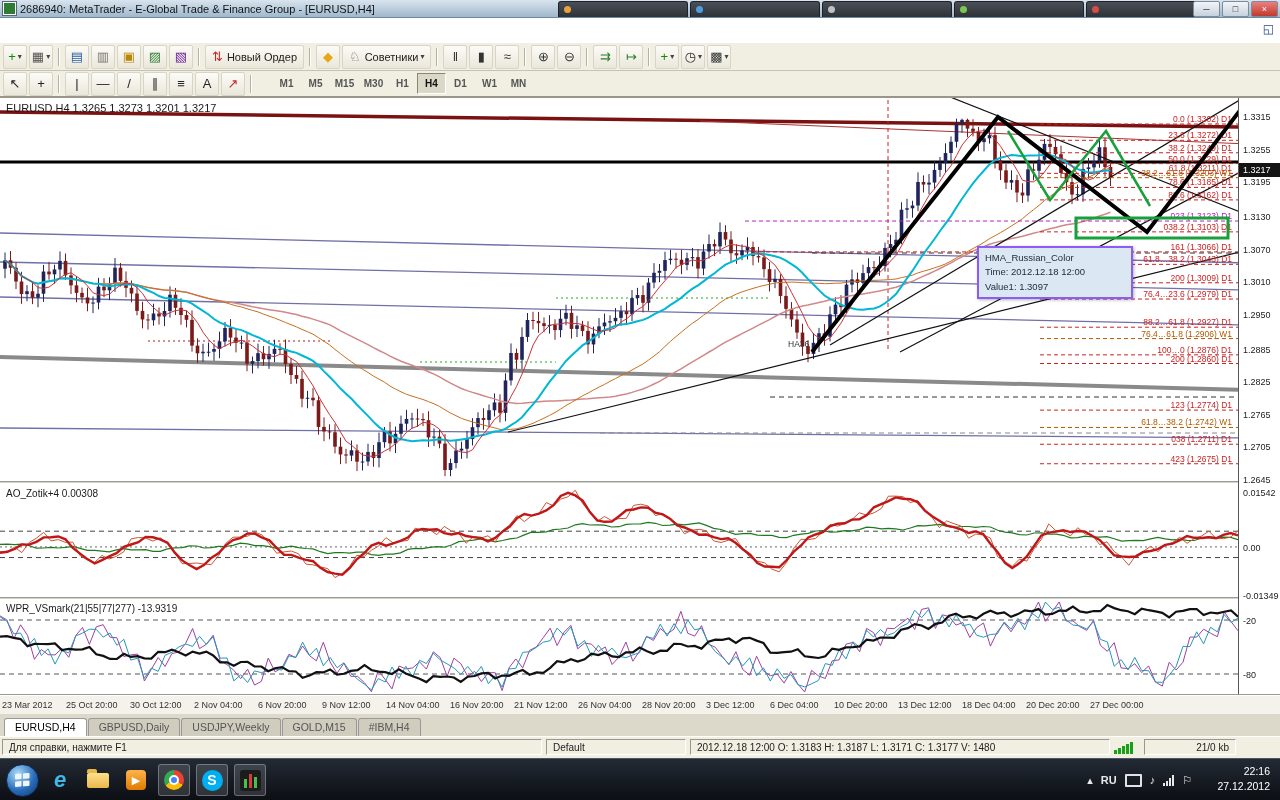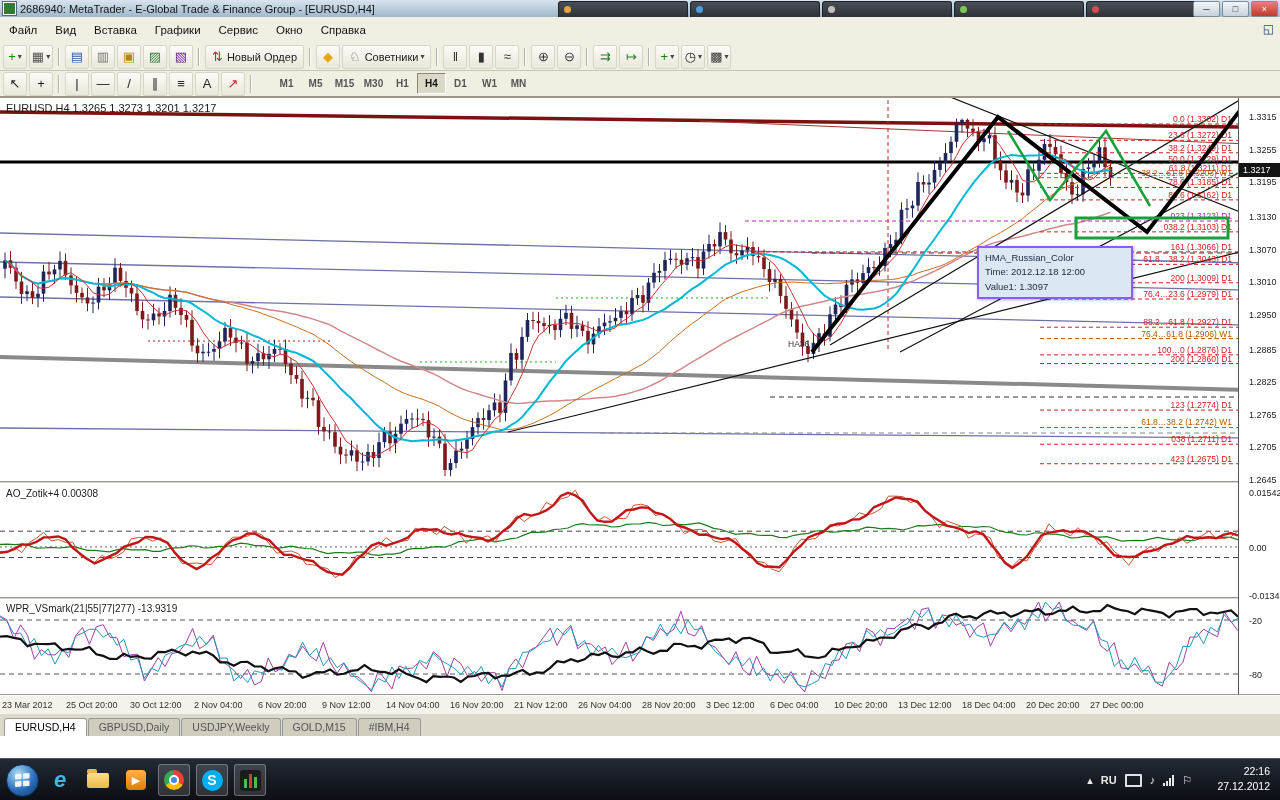--- a/index.html
+++ b/index.html
@@ -44,21 +44,21 @@
   .period-btn.active{background:#dcd8c8;border-color:#8a8578 #fff #fff #8a8578;color:#111;}
 
   
   #chart-topline{position:absolute;top:97px;left:0;width:1280px;height:1px;background:#9a968a;}
   #main-svg{position:absolute;top:98px;left:0;background:#fff;}
   #ao-svg{position:absolute;top:484px;left:0;background:#fff;}
   #wpr-svg{position:absolute;top:600px;left:0;background:#fff;}
   .pane-sep{position:absolute;left:0;width:1280px;height:3px;background:#d8d4c8;border-top:1px solid #999;border-bottom:1px solid #fff;box-sizing:border-box;}
   #axis-col{position:absolute;left:1238px;top:98px;width:42px;height:596px;background:#fff;
     border-left:1px solid #555;font-size:9px;color:#222;}
-  .ax-lbl{position:absolute;left:10px;white-space:nowrap;}
+  .ax-lbl{position:absolute;left:4px;white-space:nowrap;}
   #price-tag{position:absolute;left:0px;width:41px;background:#141414;color:#fff;font-size:9px;padding:2px 0 2px 4px;box-sizing:border-box;}
   #symbol-label{position:absolute;left:6px;top:102px;font-size:11px;color:#1a1a1a;}
   #ao-label{position:absolute;left:6px;top:488px;font-size:10px;color:#1a1a1a;}
   #wpr-label{position:absolute;left:6px;top:603px;font-size:10px;color:#1a1a1a;}
   #tooltip{position:absolute;left:977px;top:246px;width:140px;background:#dbe7f3;border:2px solid #8b5cf6;
     box-shadow:1px 1px 3px rgba(0,0,0,.3);font-size:9.5px;color:#203040;padding:3px 6px;line-height:1.5;}
 
   
   #time-axis{position:absolute;top:696px;left:0;width:1280px;height:18px;background:#f4f2ea;font-size:9px;color:#333;border-bottom:1px solid #c6c2b4;}
   .time-lbl{position:absolute;top:4px;white-space:nowrap;}
@@ -124,31 +124,20 @@
           <i style="background:#d84b4b"></i>
         </div>
     </div>
     <div id="win-controls">
       <span class="wbtn">─</span>
       <span class="wbtn">□</span>
       <span class="wbtn close">×</span>
     </div>
   </div>
 
-  <div id="menubar">
-    <span id="menu-items" style="display:flex;">
-        <span class="menu-item">Файл</span>
-        <span class="menu-item">Вид</span>
-        <span class="menu-item">Вставка</span>
-        <span class="menu-item">Графики</span>
-        <span class="menu-item">Сервис</span>
-        <span class="menu-item">Окно</span>
-        <span class="menu-item">Справка</span>
-      </span>
-  </div>
   <span id="child-controls">◱</span>
 
   <div id="toolbar1">
       <span id="toolbar-main-items" style="display:flex;align-items:center;">
         <span class="tb-btn">
           <span class="tb-ico" style="color: rgb(10, 138, 10);">+</span>
           <span class="tb-dd">▾</span>
         </span>
         <span class="tb-btn">
           <span class="tb-ico" style="color: rgb(85, 85, 85);">▦</span>
@@ -824,20 +813,33 @@
   <div id="tabs-bar">
       <span id="tab-items" style="display:flex;align-items:flex-end;">
         <span class="chart-tab active">EURUSD,H4</span>
         <span class="chart-tab">GBPUSD,Daily</span>
         <span class="chart-tab">USDJPY,Weekly</span>
         <span class="chart-tab">GOLD,M15</span>
         <span class="chart-tab">#IBM,H4</span>
       </span>
     </div>
 
+  <div id="status-bar">
+    <span class="status-seg" style="left:2px;width:540px;">Для справки, нажмите F1</span>
+    <span class="status-seg" style="left:546px;width:140px;">Default</span>
+    <span class="status-seg" style="left:690px;width:420px;">2012.12.18 12:00    O: 1.3183    H: 1.3187    L: 1.3171    C: 1.3177    V: 1480</span>
+    <span id="traffic-bars">
+      <span style="height:4px"></span>
+        <span style="height:6px"></span>
+        <span style="height:8px"></span>
+        <span style="height:10px"></span>
+        <span style="height:12px"></span>
+    </span>
+    <span class="status-seg" style="left:1144px;width:92px;justify-content:flex-end;">21/0 kb</span>
+  </div>
 
   <div id="taskbar">
     <div id="start-orb">
       <svg width="15" height="15" viewBox="0 0 15 15">
         <rect x="0" y="1" width="6.5" height="5.5" rx="1" fill="#eef5fb" transform="skewY(-4)"></rect>
         <rect x="8" y="1" width="6.5" height="5.5" rx="1" fill="#eef5fb" transform="skewY(-4)"></rect>
         <rect x="0" y="8.5" width="6.5" height="5.5" rx="1" fill="#eef5fb" transform="skewY(-4)"></rect>
         <rect x="8" y="8.5" width="6.5" height="5.5" rx="1" fill="#eef5fb" transform="skewY(-4)"></rect>
       </svg>
     </div>

